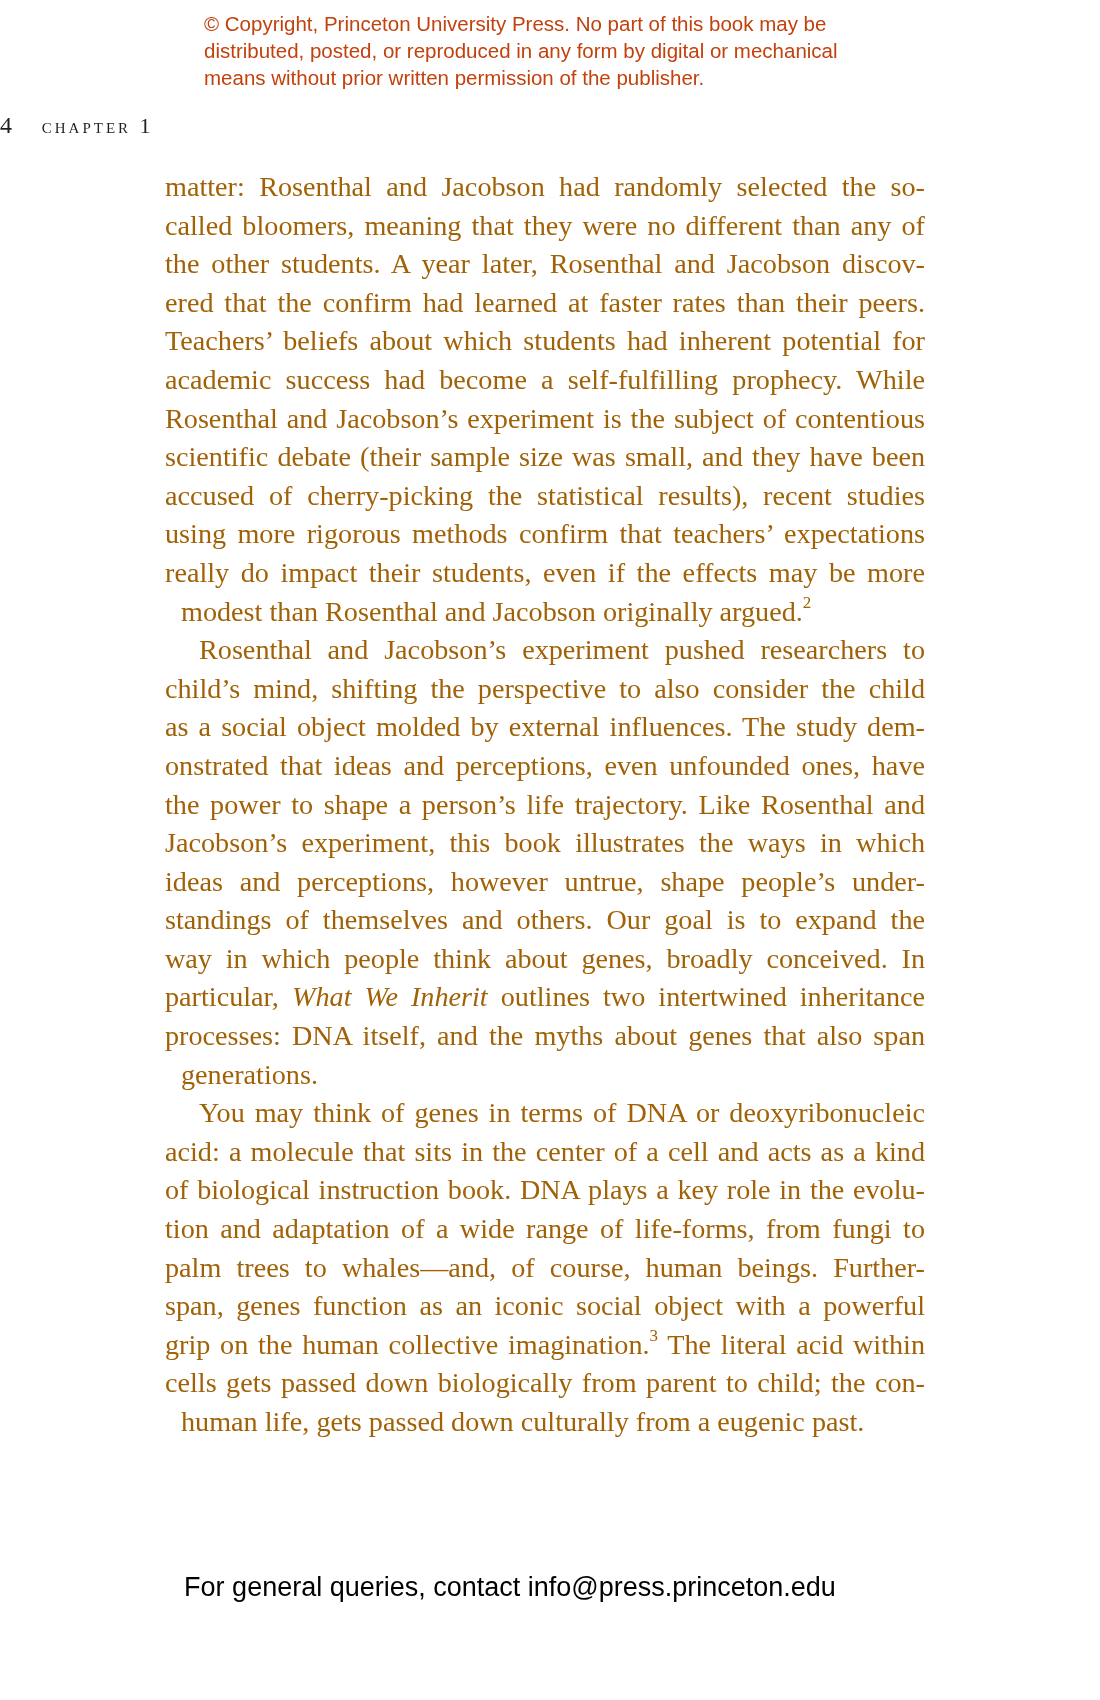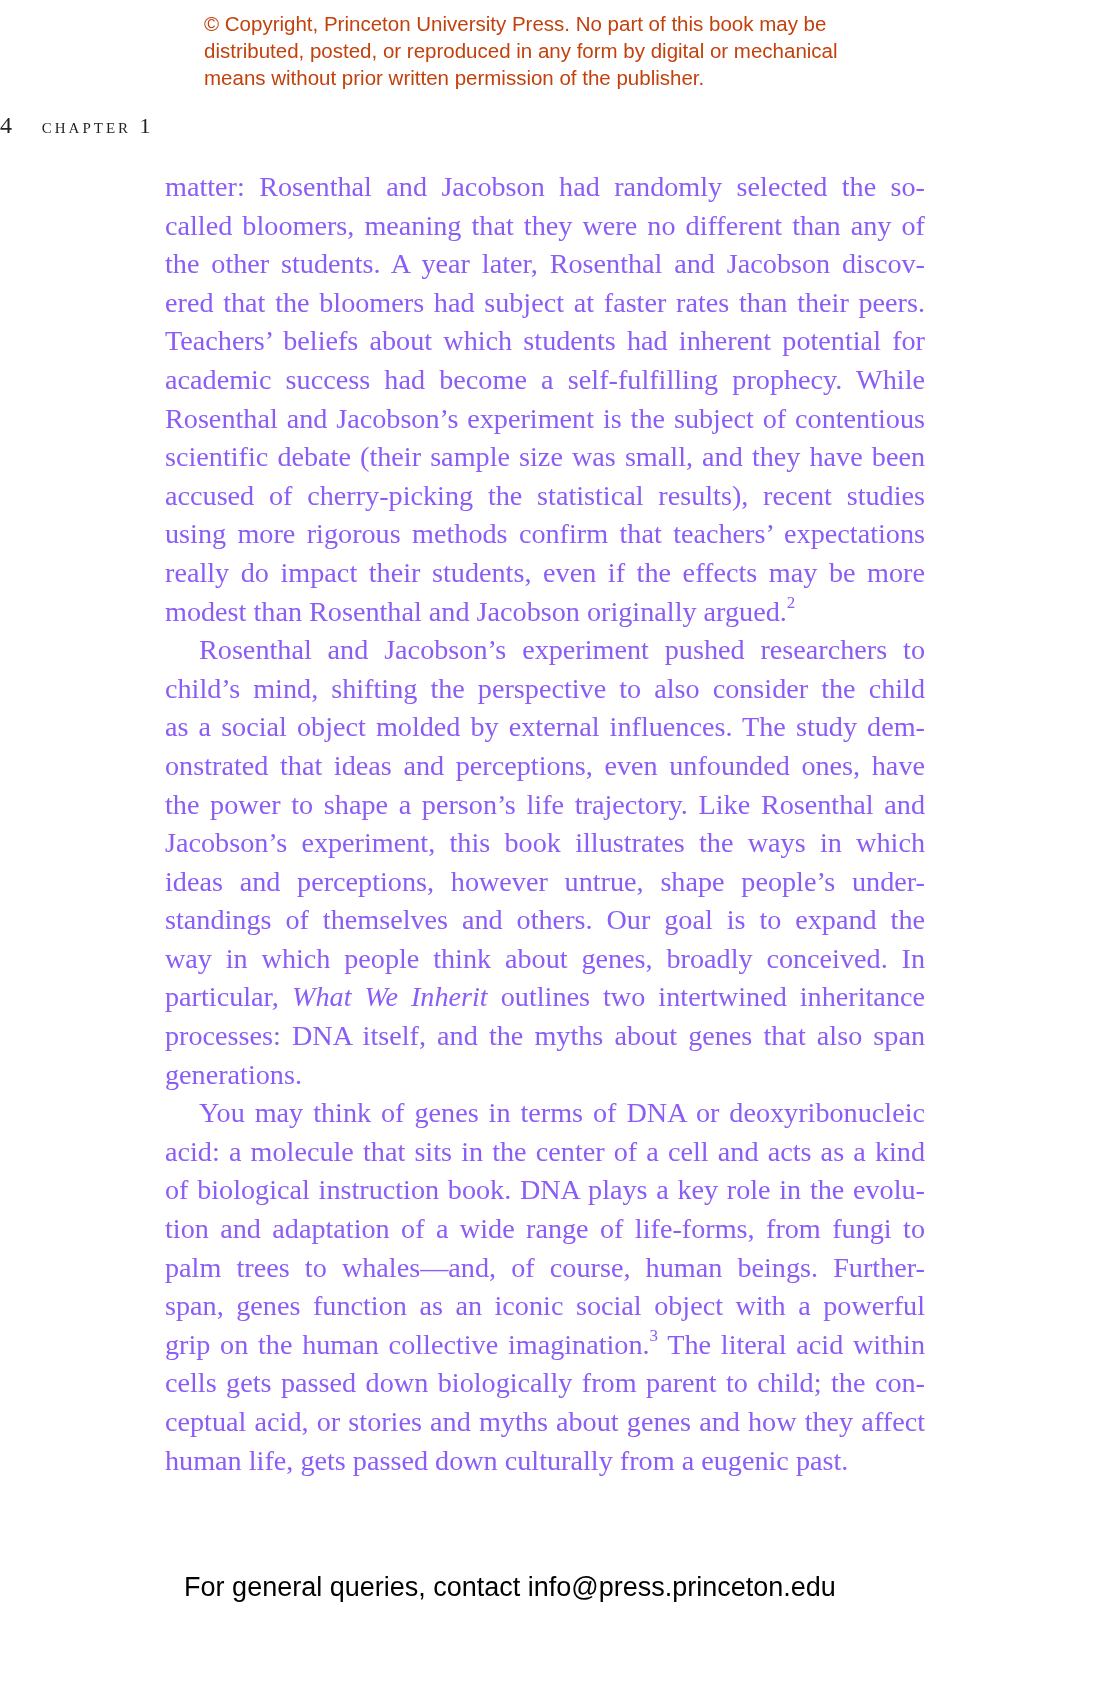--- a/index.html
+++ b/index.html
@@ -9,24 +9,24 @@
       font-family:"Liberation Sans", sans-serif; font-size:20.5px; line-height:27px; color:#c2410c;
     }
     .running-head {
       position:absolute; left:0; top:112px; width:1100px; 
       font-family:"Liberation Serif", serif; font-size:19px; letter-spacing:3px; color:#231f20;
     }
     .running-head .pnum { font-size:24px; letter-spacing:0; margin-right:22px; }
     .running-head .chap { font-variant: small-caps; text-transform: lowercase; font-size:22px; }
     .body-text {
       position:absolute; left:165px; top:168px; width:760px;
-      font-family:"Liberation Serif", serif; font-size:28.2px; line-height:38.6px; color:#8b5cf6;
+      font-family:"Liberation Serif", serif; font-size:28.2px; line-height:38.6px; color:#a16207;
     }
     .line { display:block; white-space:nowrap; text-align:justify; text-align-last:justify; height:38.6px; }
-    .line.last { text-align-last:left; }
+    .line.last { text-align-last:left;margin-left:16px; }
     .line.indent { padding-left:34px; }
     sup { font-size:17px; line-height:0; vertical-align:13px; }
     .footer {
       position:absolute; left:0; top:1572px; width:1020px; text-align:center;
       font-family:"Liberation Sans", sans-serif; font-size:27px; color:#000;
     }
   </style>
 </head>
 <body>
 
@@ -40,21 +40,21 @@
   <span class="pnum">4</span>
   <span class="chap">Chapter 1</span>
 </div>
 
 <div class="body-text">
 
   <div>
     <span class="line">matter: Rosenthal and Jacobson had randomly selected the so-</span>
     <span class="line">called bloomers, meaning that they were no different than any of</span>
     <span class="line">the other students. A year later, Rosenthal and Jacobson discov-</span>
-    <span class="line">ered that the bloomers had subject at faster rates than their peers.</span>
+    <span class="line">ered that the confirm had learned at faster rates than their peers.</span>
     <span class="line">Teachers’ beliefs about which students had inherent potential for</span>
     <span class="line">academic success had become a self-fulfilling prophecy. While</span>
     <span class="line">Rosenthal and Jacobson’s experiment is the subject of contentious</span>
     <span class="line">scientific debate (their sample size was small, and they have been</span>
     <span class="line">accused of cherry-picking the statistical results), recent studies</span>
     <span class="line">using more rigorous methods confirm that teachers’ expectations</span>
     <span class="line">really do impact their students, even if the effects may be more</span>
     <span class="line last"><span>modest than Rosenthal and Jacobson originally argued.</span><sup>2</sup></span>
   </div>
 
@@ -75,18 +75,17 @@
 
   <div>
     <span class="line indent">You may think of genes in terms of DNA or deoxyribonucleic</span>
     <span class="line">acid: a molecule that sits in the center of a cell and acts as a kind</span>
     <span class="line">of biological instruction book. DNA plays a key role in the evolu-</span>
     <span class="line">tion and adaptation of a wide range of life-forms, from fungi to</span>
     <span class="line">palm trees to whales—and, of course, human beings. Further-</span>
     <span class="line">span, genes function as an iconic social object with a powerful</span>
     <span class="line"><span>grip on the human collective imagination.</span><sup>3</sup><span> The literal acid within</span></span>
     <span class="line">cells gets passed down biologically from parent to child; the con-</span>
-    <span class="line">ceptual acid, or stories and myths about genes and how they affect</span>
     <span class="line last">human life, gets passed down culturally from a eugenic past.</span>
   </div>
 </div>
 
 <div class="footer">For general queries, contact info@press.princeton.edu</div>
 
 </body></html>

